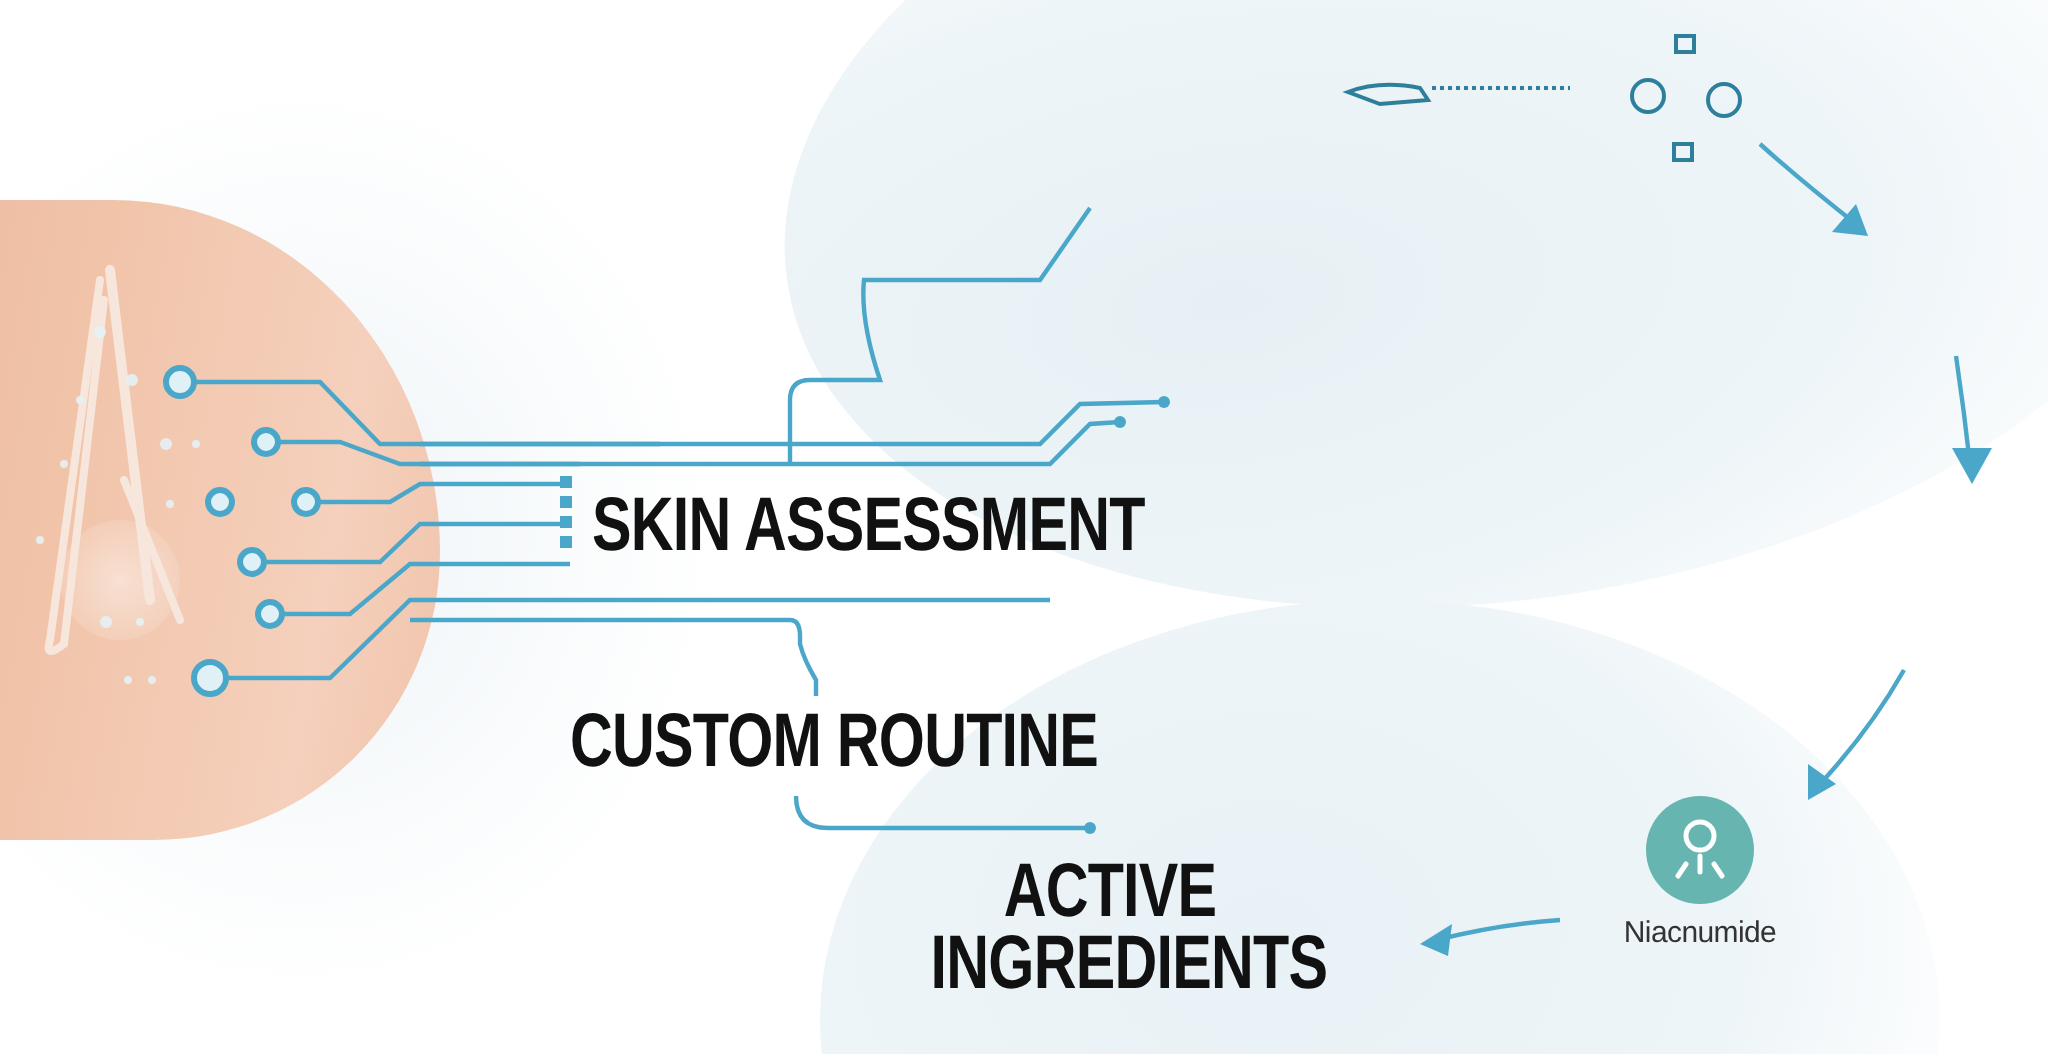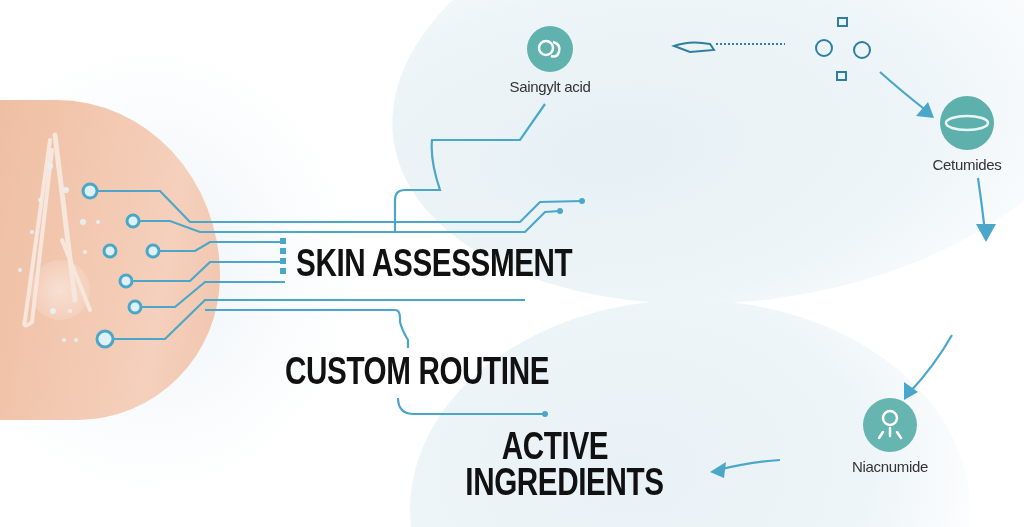--- a/index.html
+++ b/index.html
@@ -21,21 +21,21 @@
 
   .ingredient { position:absolute; text-align:center; }
   .ingredient .icon { width:44px; height:44px; border-radius:50%; margin:0 auto; background:#5fb2ae; position:relative; }
   .ingredient .label { font-size:15px; color:#333; margin-top:6px; white-space:nowrap; letter-spacing:-0.3px; }
   .ing-salicylic { left:490px; top:26px; width:120px; }
   .ing-salicylic .icon { width:46px; height:46px; }
   .ing-ceramides { left:912px; top:96px; width:110px; }
   .ing-ceramides .icon { width:54px; height:54px; background:#5db0ab; }
   .ing-niacin1 { left:910px; top:248px; width:114px; }
   .ing-niacin1 .icon { width:54px; height:54px; background:#8fc9c4; }
-  .ing-niacin2 { left:830px; top:398px; width:120px; }
+  .ing-niacin2 { left:790px; top:398px; width:120px; }
   .ing-niacin2 .icon { width:54px; height:54px; background:#66b5b0; }
 </style>
 </head>
 <body>
 
 <div class="stage">
   <div class="bg-blob blob-top"></div>
   <div class="bg-blob blob-bottom"></div>
   <div class="bg-blob blob-leftshadow"></div>
 
@@ -121,40 +121,21 @@
     </g>
   </svg>
 
   <div class="heading h-skin">SKIN ASSESSMENT</div>
   <div class="heading h-routine">CUSTOM ROUTINE</div>
   <div class="heading h-active">
     <div>ACTIVE</div>
     <div>INGREDIENTS</div>
   </div>
 
-  <div class="ingredient ing-salicylic">
-    <div class="icon">
-      <svg width="46" height="46" viewBox="0 0 46 46">
-          <g fill="none" stroke="#fff" stroke-width="2.5">
-            <circle cx="19" cy="22" r="7"></circle>
-            <path d="M26 16 Q34 18 32 26 Q30 32 24 30"></path>
-          </g>
-        </svg>
-    </div>
-    <div class="label">Saingylt acid</div>
-  </div>
 
-  <div class="ingredient ing-ceramides">
-    <div class="icon">
-      <svg width="54" height="54" viewBox="0 0 54 54">
-          <ellipse cx="27" cy="27" rx="21" ry="7" fill="none" stroke="#eaf6f5" stroke-width="2.5"></ellipse>
-        </svg>
-    </div>
-    <div class="label">Cetumides</div>
-  </div>
 
 
   <div class="ingredient ing-niacin2">
     <div class="icon">
       <svg width="54" height="54" viewBox="0 0 54 54">
           <g fill="none" stroke="#fff" stroke-width="2.5" stroke-linecap="round">
             <circle cx="27" cy="20" r="7"></circle>
             <path d="M20 34 L16 40"></path>
             <path d="M34 34 L38 40"></path>
             <path d="M27 30 L27 38"></path>

